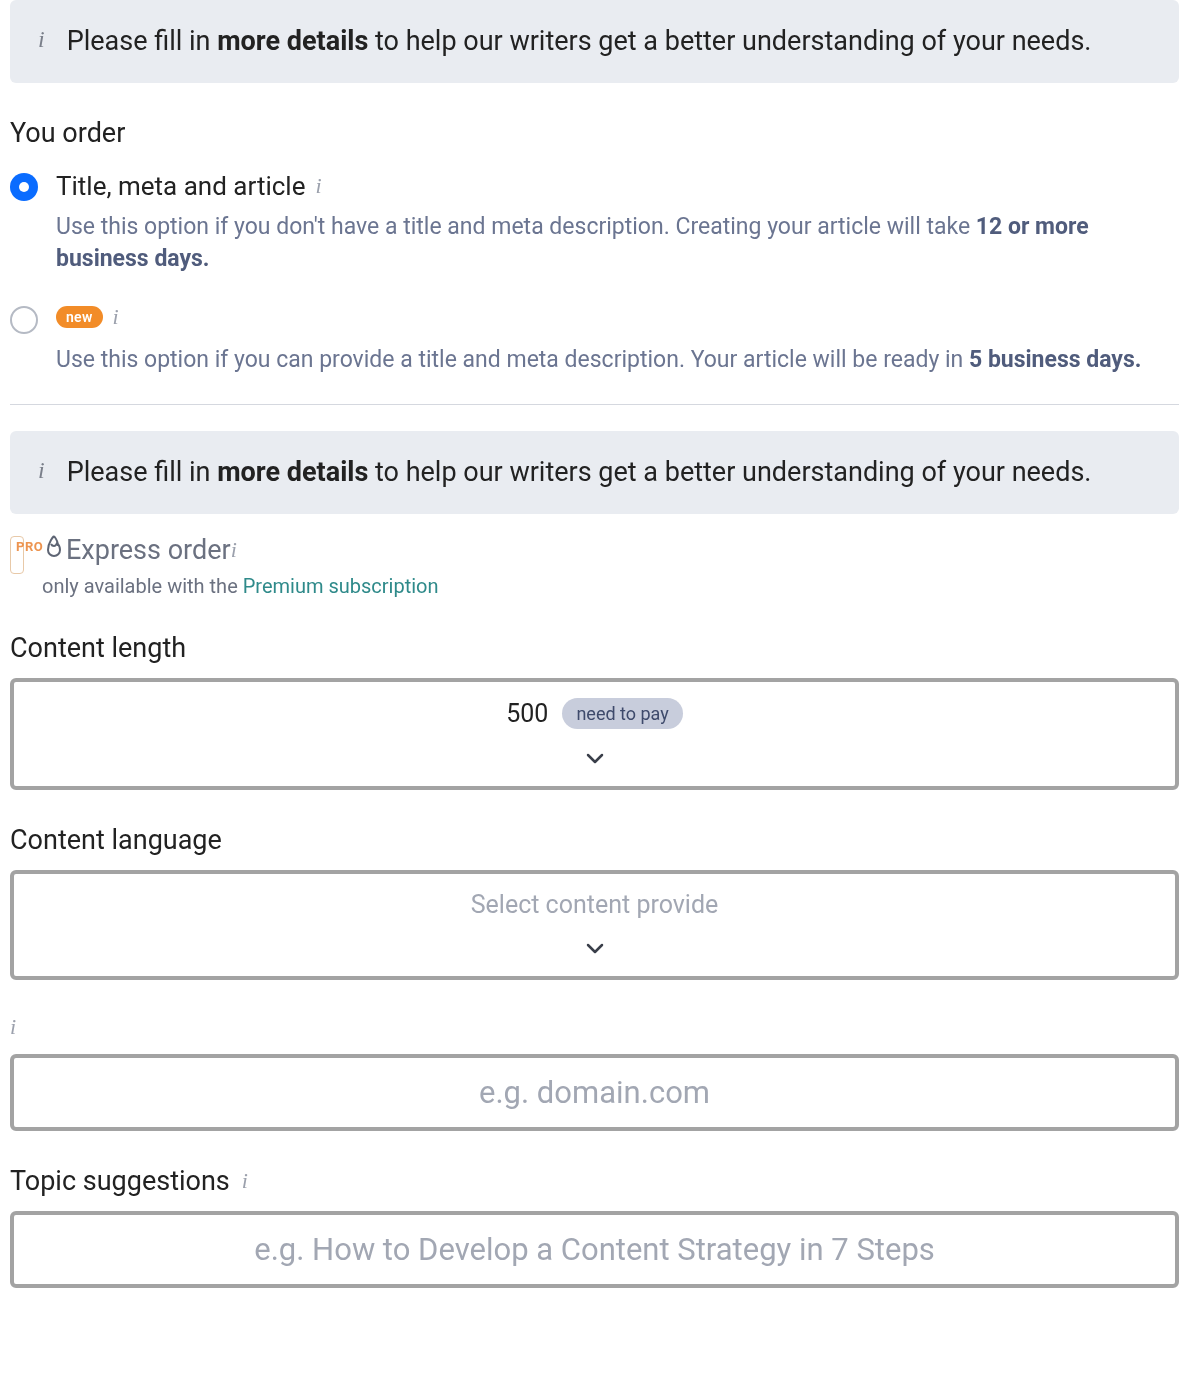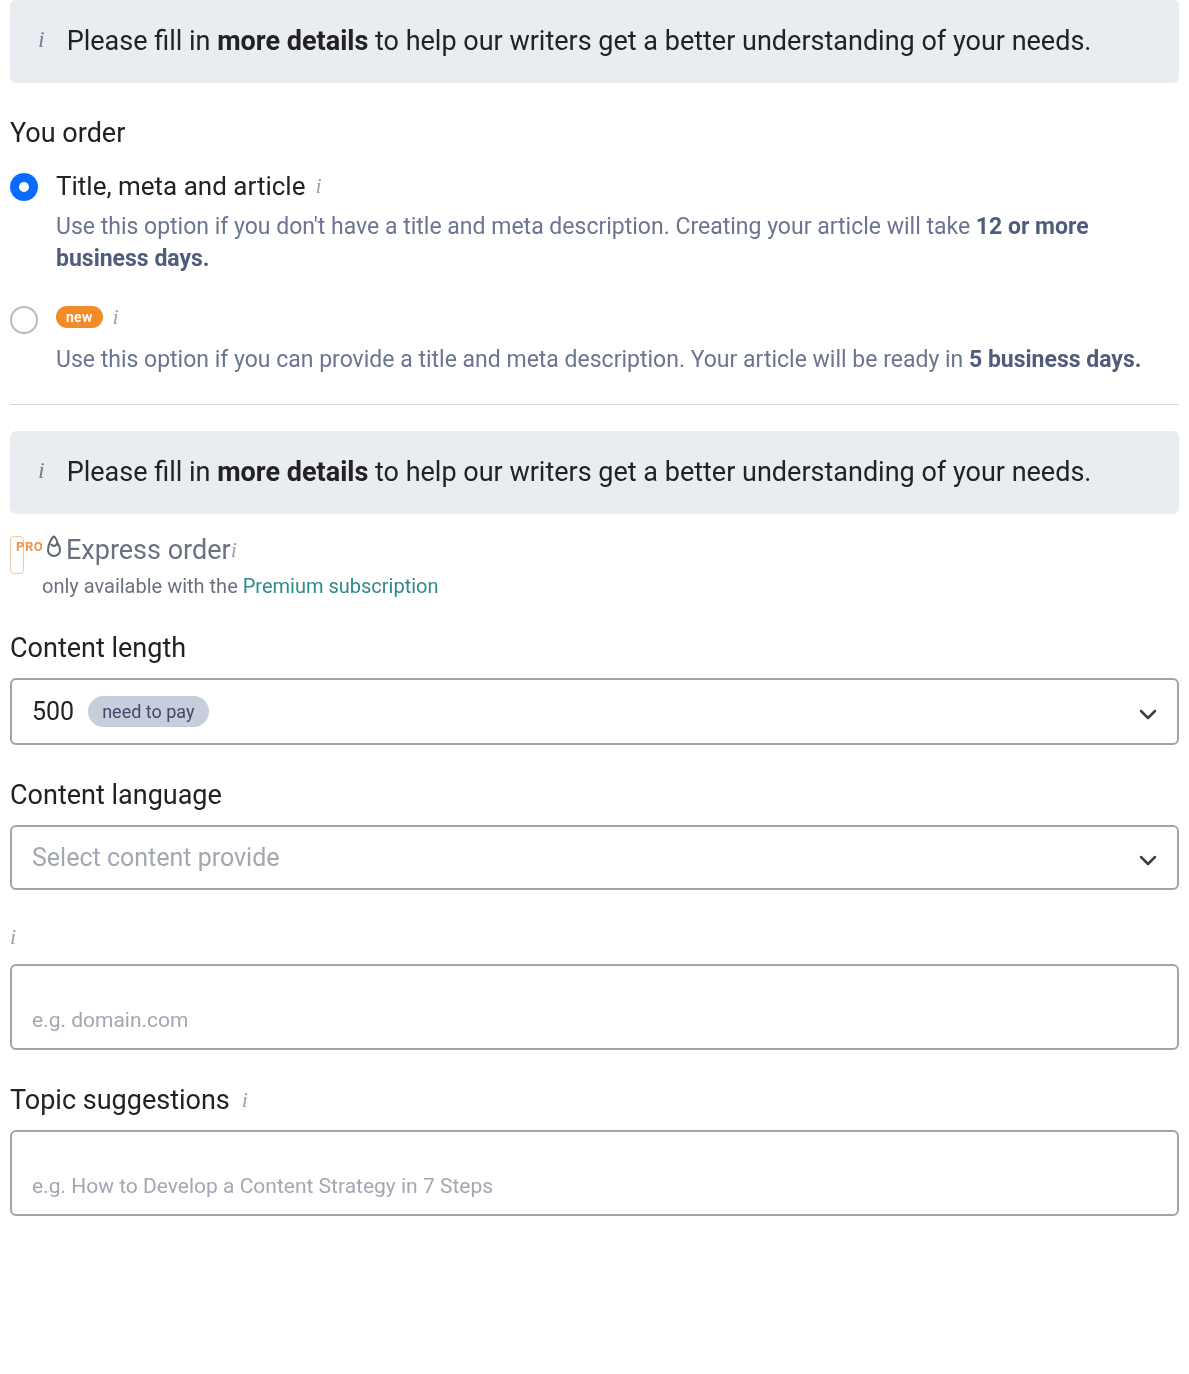--- a/index.html
+++ b/index.html
@@ -166,30 +166,31 @@
   align-items: center;
   gap: 12px;
 }
 .field-label .link {
   color: #2f8a8a;
   font-size: 27px;
 }
 
 .select-box, .input-box {
   width: 100%;
-  border: 2px solid #a3a3a3;
+  border: 4px solid #a3a3a3;
   border-radius: 6px;
   padding: 16px 20px;
   font-size: 25px;
   display: flex;
   align-items: center;
   justify-content: space-between;
   gap: 12px;
   background: #fff;
   cursor: pointer;
+  flex-direction: column;
 }
 .input-box { cursor: text; }
 .select-left {
   display: flex;
   align-items: center;
   gap: 14px;
 }
 .select-value { color: #222; }
 .select-placeholder { color: #a2a7b3; }
 .pill {
@@ -197,22 +198,21 @@
   color: #3e4a6b;
   font-size: 18px;
   padding: 5px 14px;
   border-radius: 16px;
 }
 .chevron {
   color: #3a3f4a;
 }
 .input-placeholder {
   color: #a2a7b3;
-  font-size: 21px;
-  margin-top: 26px;
+  font-size: 31px;
 }
 </style>
 </head>
 <body>
 
 <div class="info-banner">
   <div class="info-icon-slot">
     <span class="italic-i">i</span>
   </div>
   <div class="banner-text">

